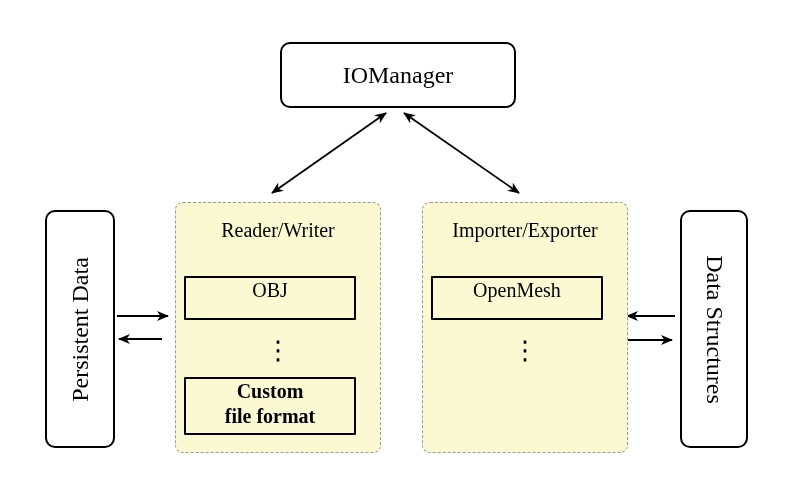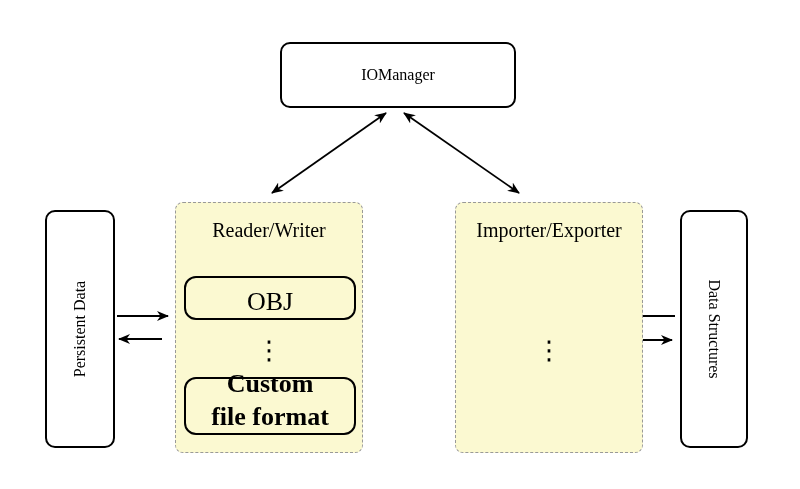--- a/index.html
+++ b/index.html
@@ -14,59 +14,59 @@
   }
   .node {
     position: absolute;
     background: #ffffff;
     border: 2.5px solid #000000;
     border-radius: 10px;
     display: flex;
     align-items: center;
     justify-content: center;
     box-sizing: border-box;
-    font-size: 16px;
+    font-size: 24px;
   }
   .node-iomanager { left: 280px; top: 42px; width: 236px; height: 66px; }
   .node-left-store  { left: 45px;  top: 210px; width: 70px; height: 238px; }
   .node-right-store { left: 680px; top: 210px; width: 68px; height: 238px; }
   .vtext-up   { transform: rotate(-90deg); white-space: nowrap; }
   .vtext-down { transform: rotate(90deg);  white-space: nowrap; }
   .panel {
     position: absolute;
     top: 202px;
-    width: 188px;
+    width: 206px;
     height: 251px;
     background: #FBF9D1;
     border: 1.4px dashed #999999;
     border-radius: 8px;
     box-sizing: border-box;
   }
   .panel-left  { left: 175px; }
-  .panel-right { left: 455px; padding-left: 23px; }
+  .panel-right { left: 422px; padding-left: 23px; }
   .panel-title {
     position: absolute;
     top: 16px;
     left: 0;
     width: 100%;
     text-align: center;
     font-size: 20px;
   }
   .item-box {
     position: absolute;
     left: 8px;
     width: 172px;
     background: #FBF9D1;
     border: 2.5px solid #000000;
-    border-radius: 12px;
+    border-radius: 1px;
     box-sizing: border-box;
     display: flex;
-    align-items: flex-end;
+    align-items: flex-start;
     justify-content: center;
-    font-size: 26px;
+    font-size: 20px;
     text-align: center;
     white-space: pre-line;
     line-height: 1.25;
   }
   .item-top    { top: 73px;  height: 44px; }
   .item-bottom { top: 174px; height: 58px; font-weight: bold; }
   .vdots {
     position: absolute;
     top: 126px;
     left: 0;
@@ -123,16 +123,19 @@
     </div>
     <div class="vdots">⋮</div>
     <div class="item-box item-bottom">
       <span>Custom
 file format</span>
     </div>
   </div>
 
   <div class="panel panel-right">
     <div class="panel-title">Importer/Exporter</div>
+    <div class="item-box item-top">
+      <span>OpenMesh</span>
+    </div>
     <div class="vdots">⋮</div>
   </div>
 
 </div>
 
 </body></html>

